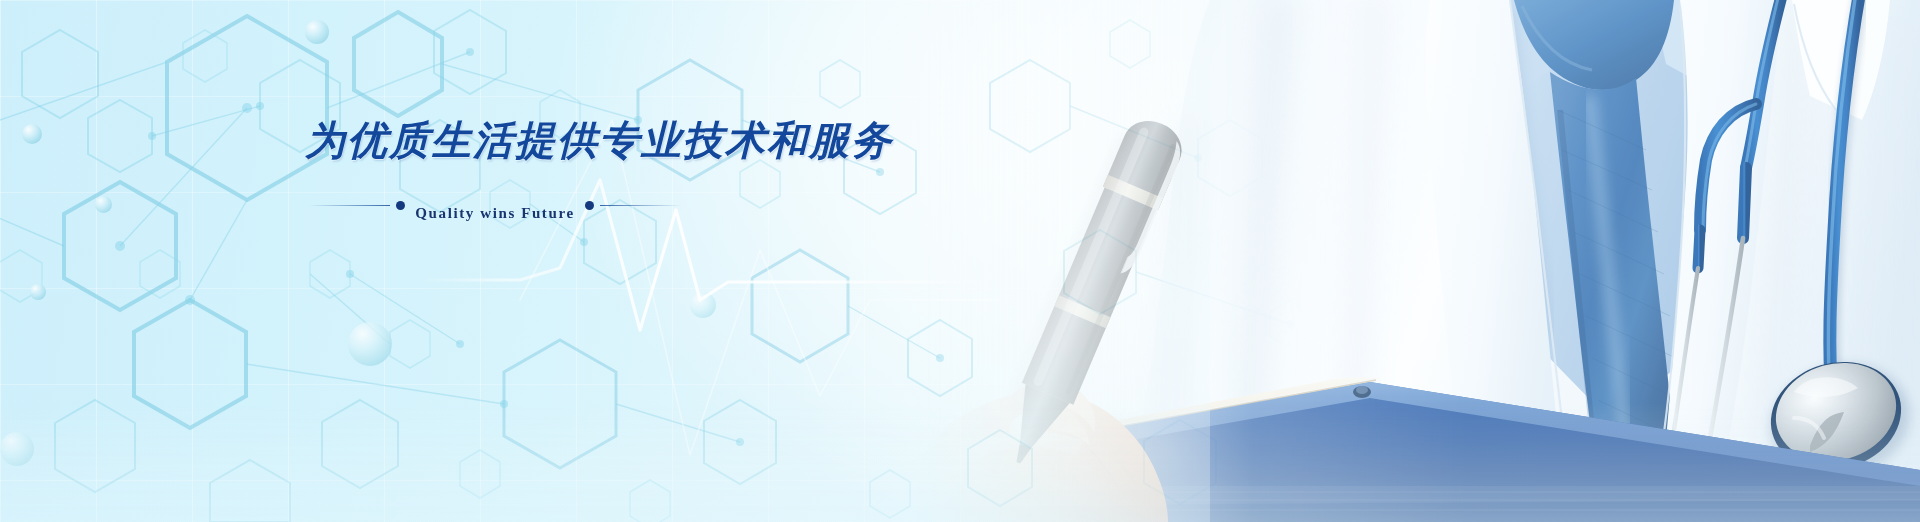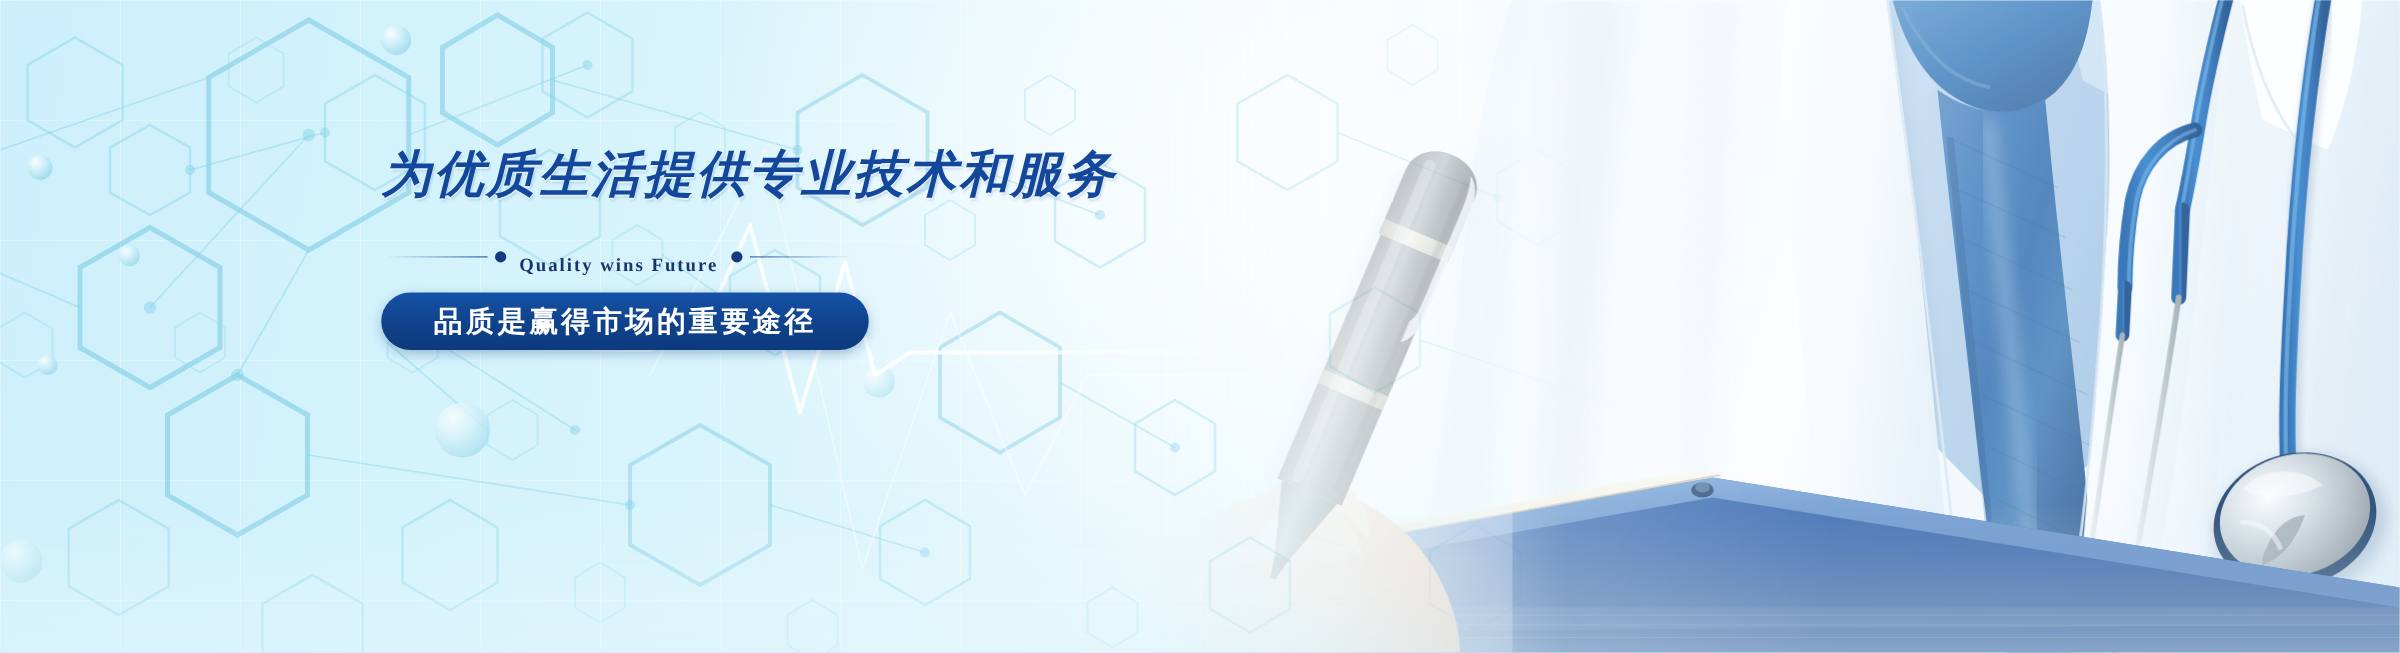--- a/index.html
+++ b/index.html
@@ -565,16 +565,15 @@
     <h1 class="headline">为优质生活提供专业技术和服务</h1>
 
     <div class="subline">
       <span class="sub-rule"></span>
       <span class="sub-dot"></span>
       <span class="sub-text">Quality wins Future</span>
       <span class="sub-dot"></span>
       <span class="sub-rule right"></span>
     </div>
 
-    <button class="pill">品质是赢得市场的重要途径</button>
   </div>
 
 </div>
 
 </body></html>

